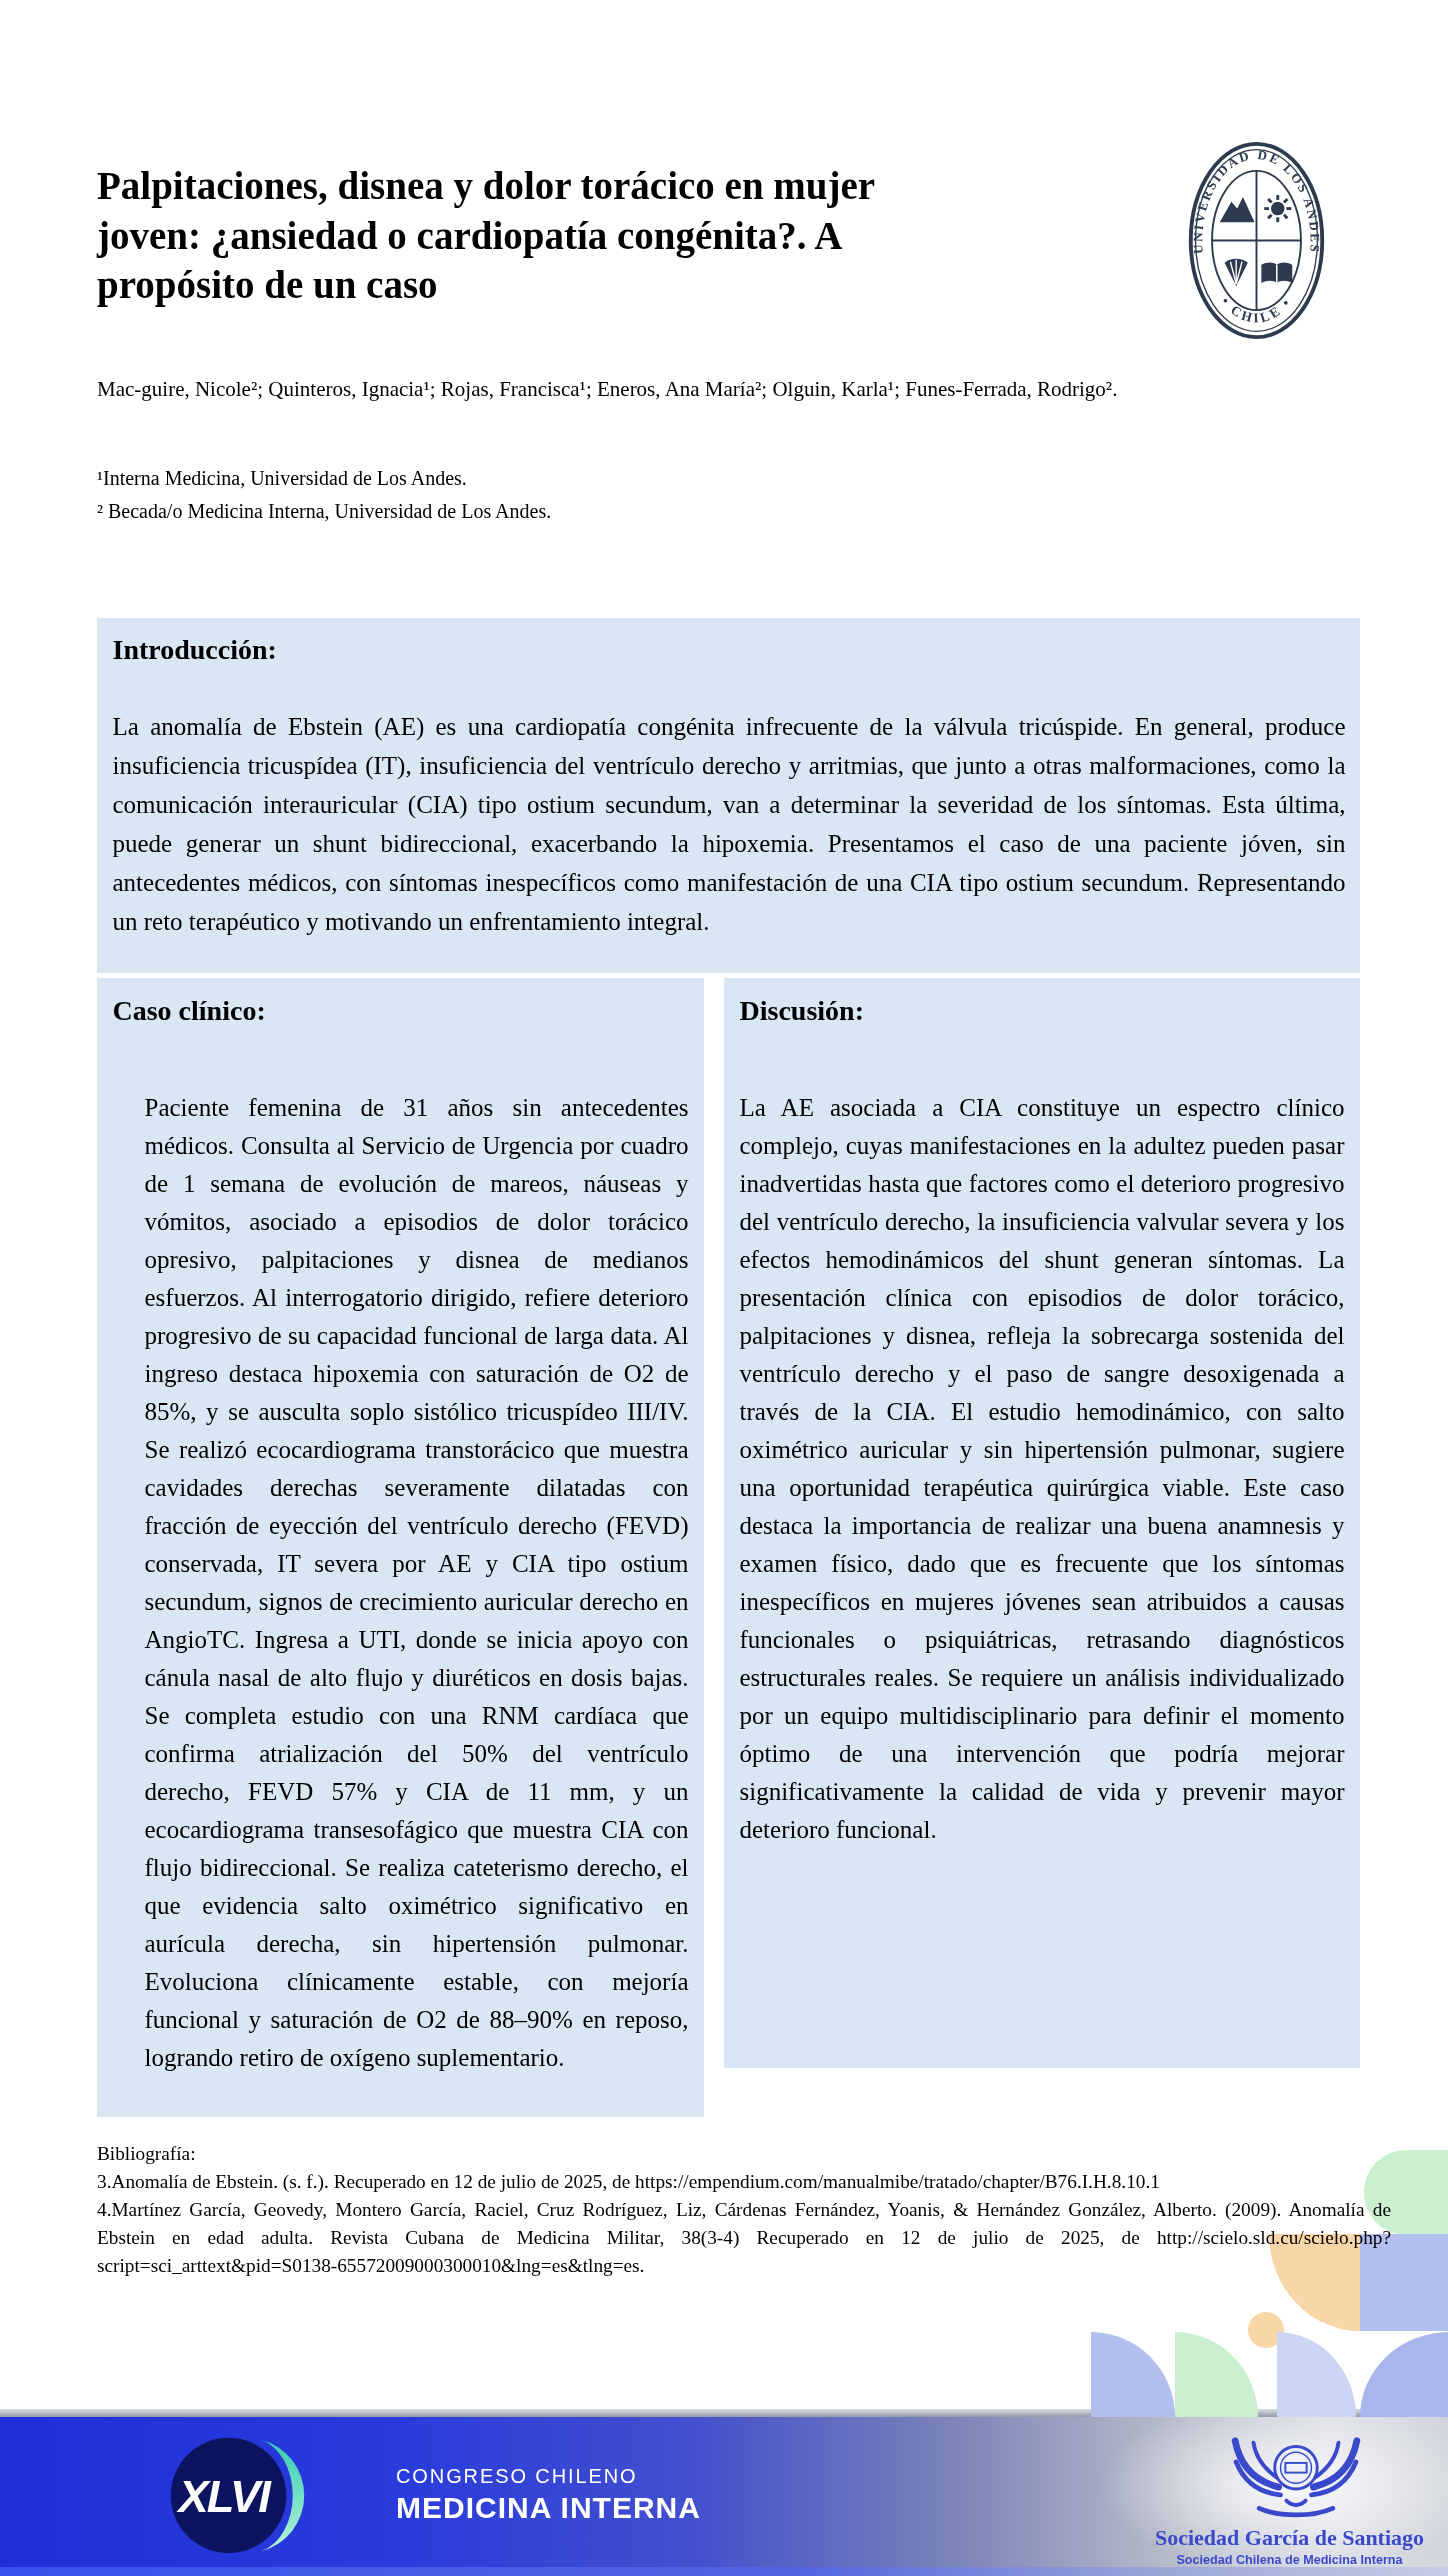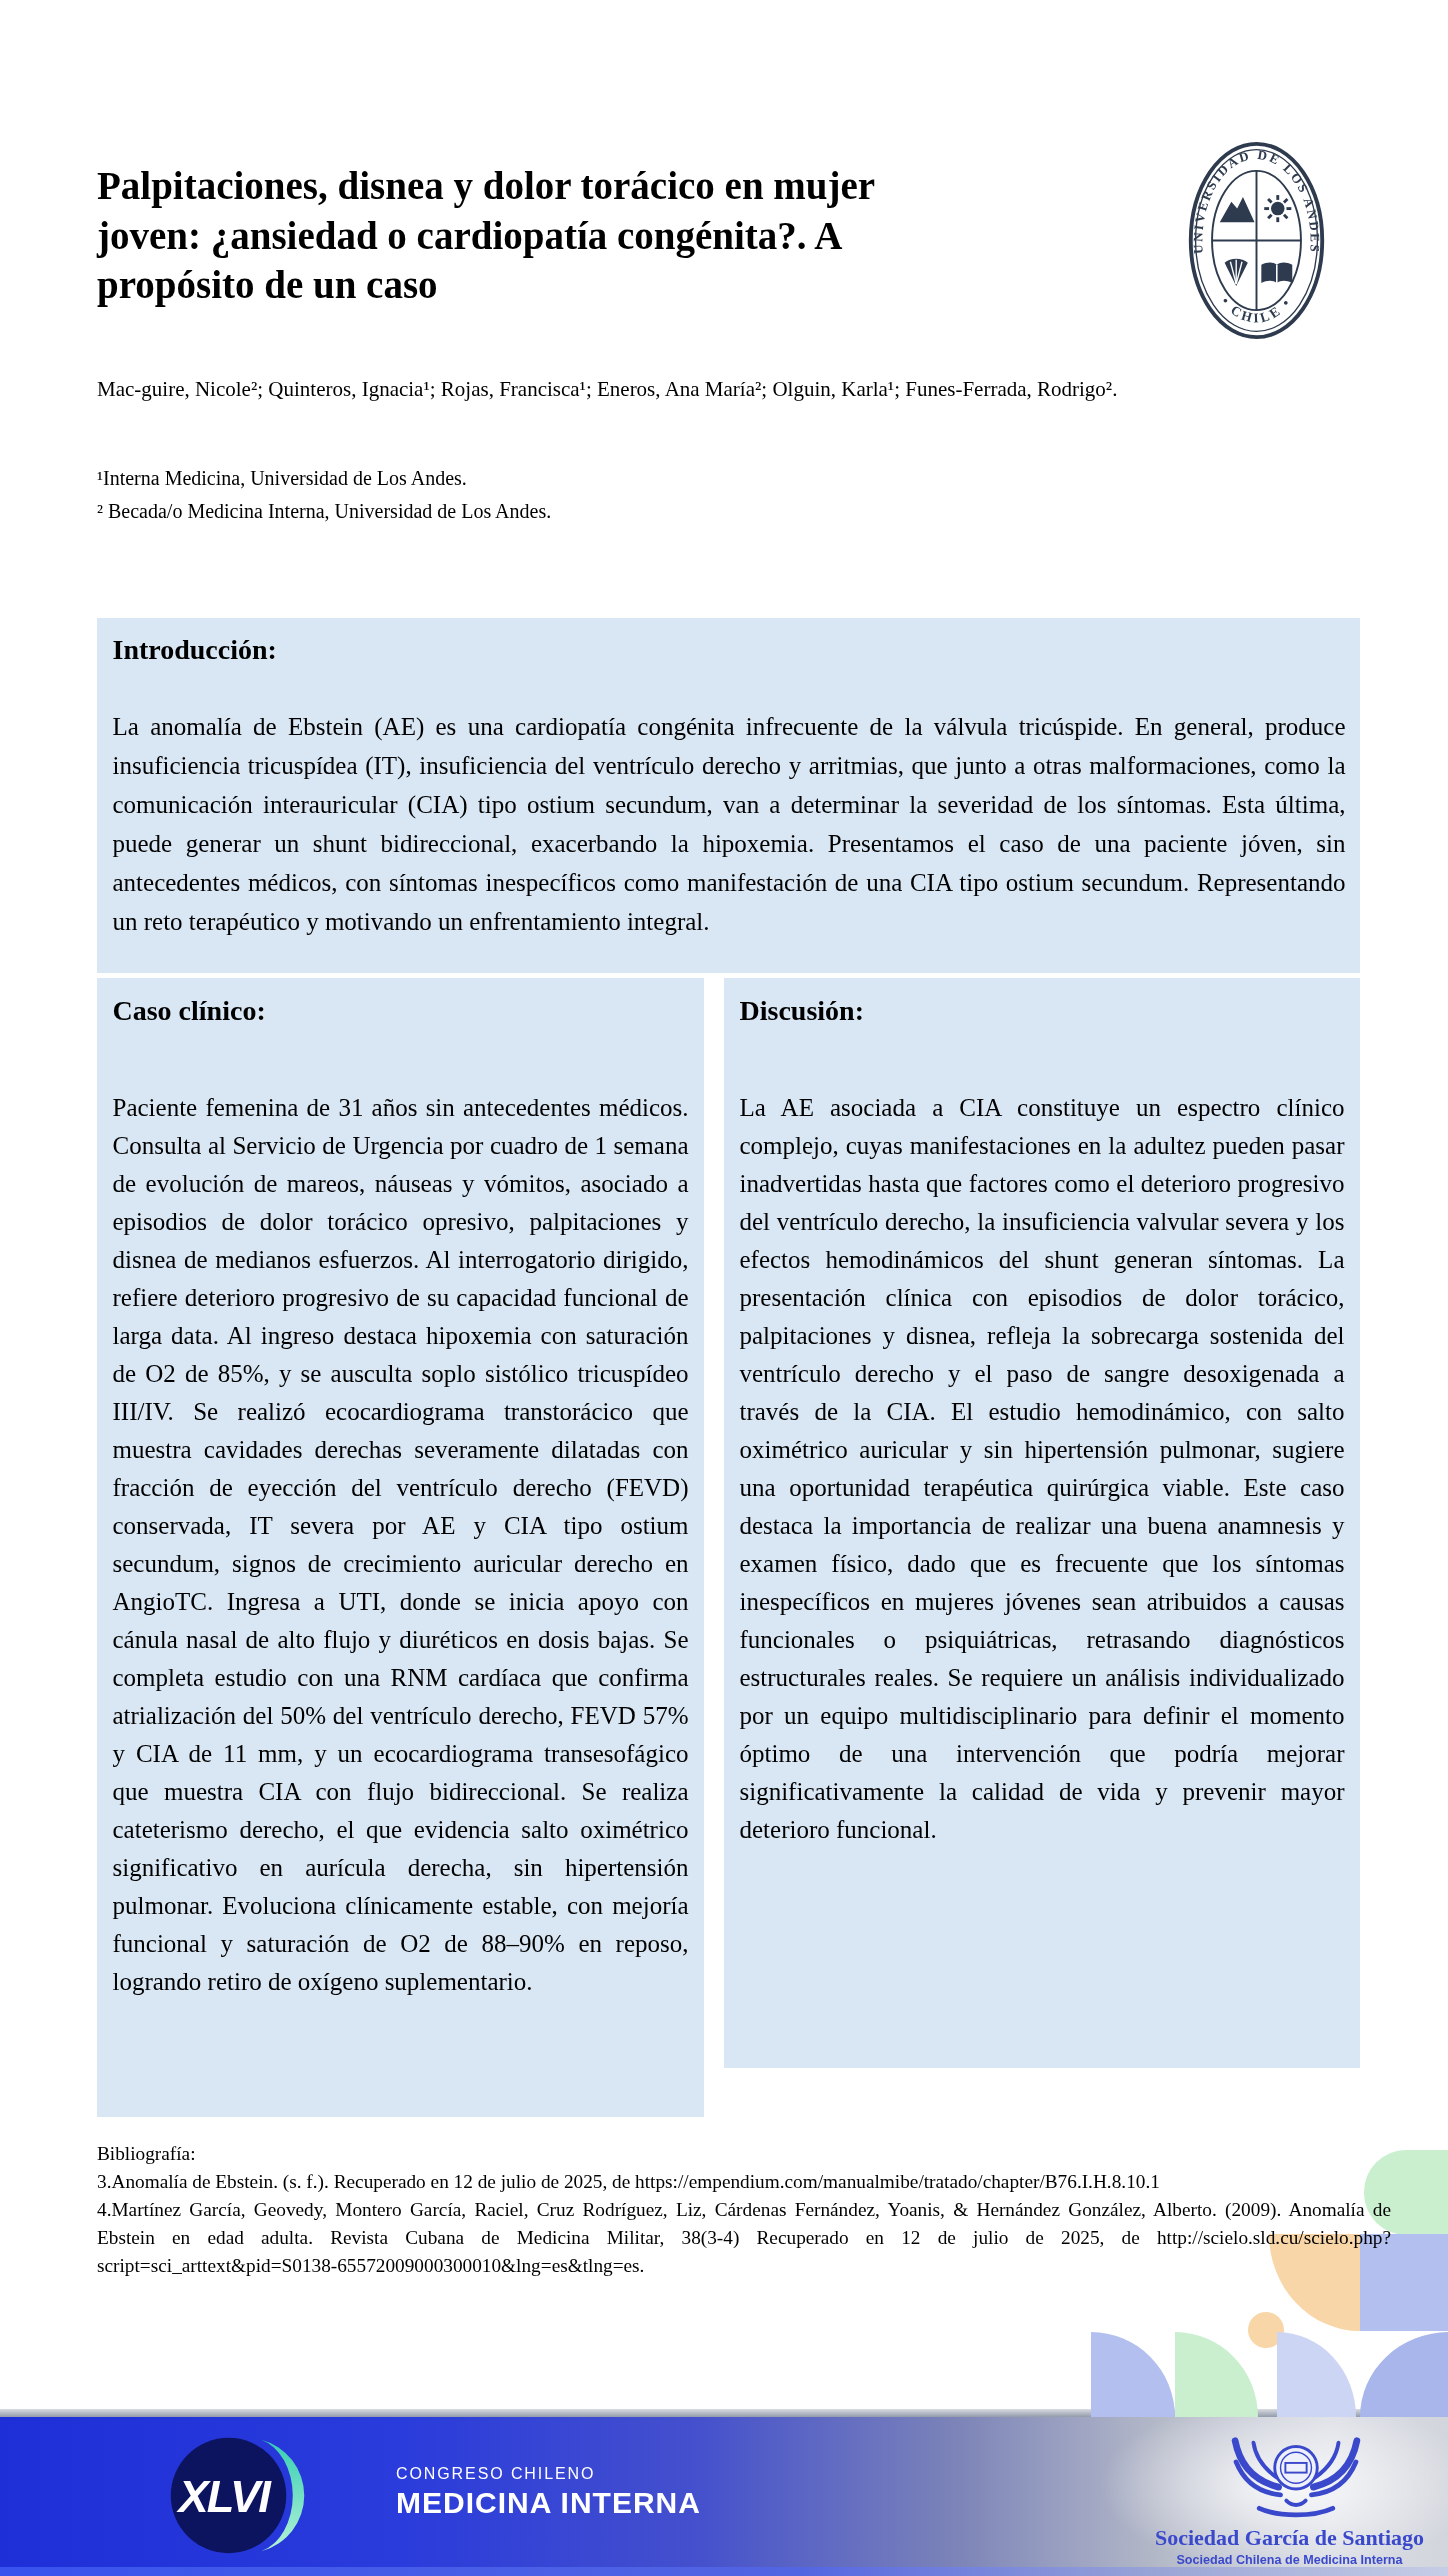--- a/index.html
+++ b/index.html
@@ -15,21 +15,21 @@
           font-size:20px;line-height:33px;}
 
   .seal{position:absolute;left:1184px;top:138px;width:145px;height:205px;}
 
   .panel{position:absolute;background:#d9e6f3;box-sizing:border-box;}
   .panel h2{margin:0;font-size:28px;font-weight:700;}
   .panel p{margin:0;font-size:25px;line-height:39px;text-align:justify;}
   #panel-intro{left:97px;top:618px;width:1263px;height:355px;padding:15.5px 14.5px 0 15.5px;}
   #panel-intro p{margin-top:41px;}
   #panel-caso{left:97px;top:978px;width:607px;height:1139px;padding:17.4px 15.5px 0 15.5px;}
-  #panel-caso p{margin-top:62px;line-height:38px;}
+  #panel-caso p{margin-top:62px;line-height:38px;margin-left:32px;}
   #panel-disc{left:724px;top:978px;width:636px;height:1090px;padding:17.4px 15.5px 0 15.5px;}
   #panel-disc p{margin-top:62px;line-height:38px;}
 
   .biblio{position:absolute;left:97px;top:2140px;width:1294px;z-index:3;
           font-size:19.3px;line-height:28px;}
   .biblio .bhead{font-size:19.3px;}
   .biblio .ref{text-align:justify;}
 
   .shape{position:absolute;z-index:2;}
   .sh-green{background:#c9efcf;}
@@ -44,21 +44,21 @@
   .footer{position:absolute;left:0;top:2417px;width:1449px;height:159px;z-index:4;
           background:
             radial-gradient(ellipse 270px 126px at 1289px 68px, rgba(255,255,255,0.85), rgba(255,255,255,0) 70%),
             linear-gradient(90deg,#1e2fd8 0%,#2a3cdb 28%,#4450cd 48%,#7c84b8 66%,#b4b9c8 80%,#dadde4 92%,#d2d5dc 100%);}
   .footer-bottom-strip{position:absolute;left:0;bottom:0;width:100%;height:8.7px;
           background:linear-gradient(90deg,#3853ee 0%,#5265e2 55%,#9aa5d6 80%,#c6cde6 100%);}
 
   .xlvi-logo{position:absolute;left:153px;top:13.5px;width:205px;height:129px;}
   .congress-text{position:absolute;left:396px;top:48px;color:#ffffff;
           font-family:"Liberation Sans",sans-serif;}
-  .congress-line1{font-size:16px;letter-spacing:1.9px;font-weight:400;}
+  .congress-line1{font-size:20px;letter-spacing:1.9px;font-weight:400;}
   .congress-line2{font-size:30px;font-weight:700;letter-spacing:1px;margin-top:2.9px;}
 
   .society-emblem{position:absolute;left:1209px;top:9.7px;width:174px;height:97px;}
   .society-name{position:absolute;left:1140px;top:108px;width:299px;text-align:center;
           color:#3a49cc;font-size:22px;font-weight:700;font-family:"Liberation Serif",serif;}
   .society-sub{position:absolute;left:1140px;top:136px;width:299px;text-align:center;
           color:#3a49cc;font-size:12.6px;font-weight:700;font-family:"Liberation Sans",sans-serif;}
 </style>
 </head>
 <body>

